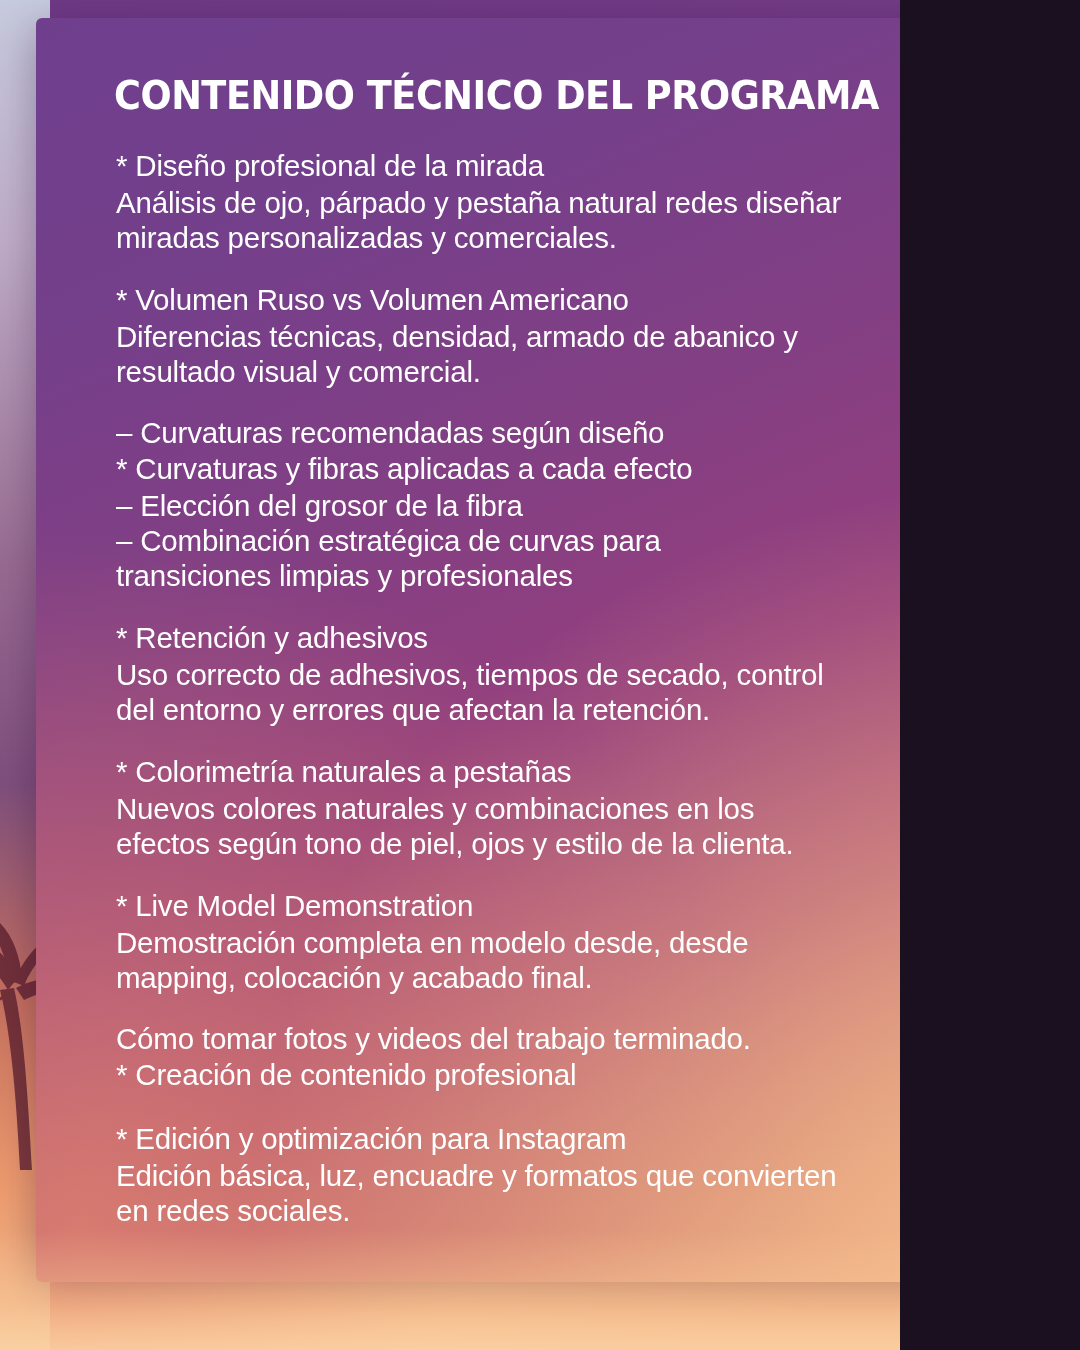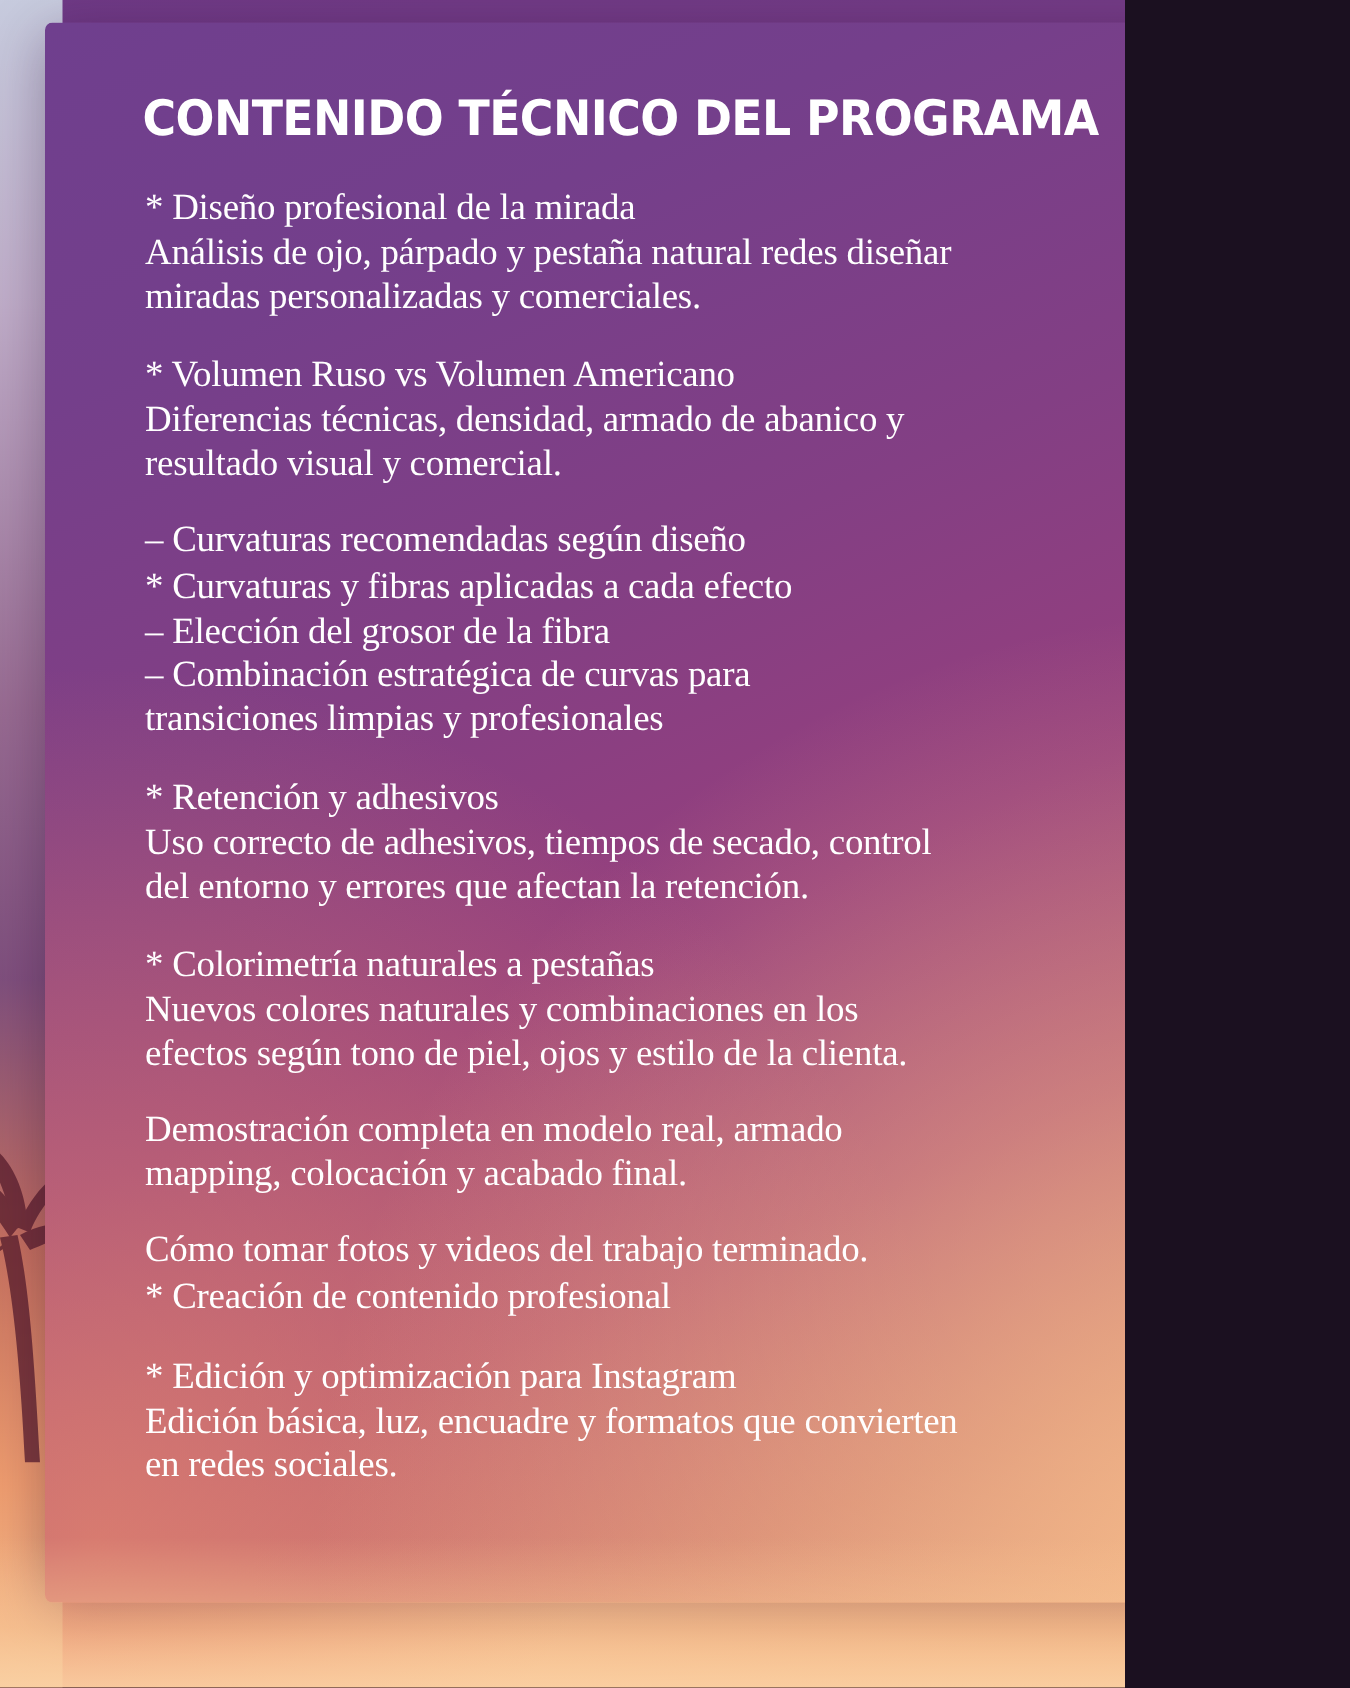--- a/index.html
+++ b/index.html
@@ -87,21 +87,21 @@
     margin: 0 0 0 36px;
     color: #ffffff;
   }
 
   .section {
     margin: 0 0 26px 0;
   }
   .section:last-child { margin-bottom: 0; }
 
   .line {
-    font-family: Liberation Serif, serif;
+    font-family: Liberation Sans, sans-serif;
     font-size: 29.5px;
     line-height: 35px;
     letter-spacing: -0.2px;
     color: #ffffff;
     white-space: pre;
   }
   .line.heading {
     font-size: 29.5px;
     line-height: 38px;
   }
@@ -169,21 +169,22 @@
           <div class="line">del entorno y errores que afectan la retención.</div>
         </div>
 
         <div class="section">
           <div class="line heading">* Colorimetría naturales a pestañas</div>
           <div class="line">Nuevos colores naturales y combinaciones en los</div>
           <div class="line">efectos según tono de piel, ojos y estilo de la clienta.</div>
         </div>
 
         <div class="section">
-          <div class="line">Demostración completa en modelo real, armado</div>
+          <div class="line heading">* Live Model Demonstration</div>
+          <div class="line">Demostración completa en modelo desde, desde</div>
           <div class="line">mapping, colocación y acabado final.</div>
         </div>
 
         <div class="section">
           <div class="line">Cómo tomar fotos y videos del trabajo terminado.</div>
           <div class="line heading">* Creación de contenido profesional</div>
         </div>
 
         <div class="section">
           <div class="line heading">* Edición y optimización para Instagram</div>

